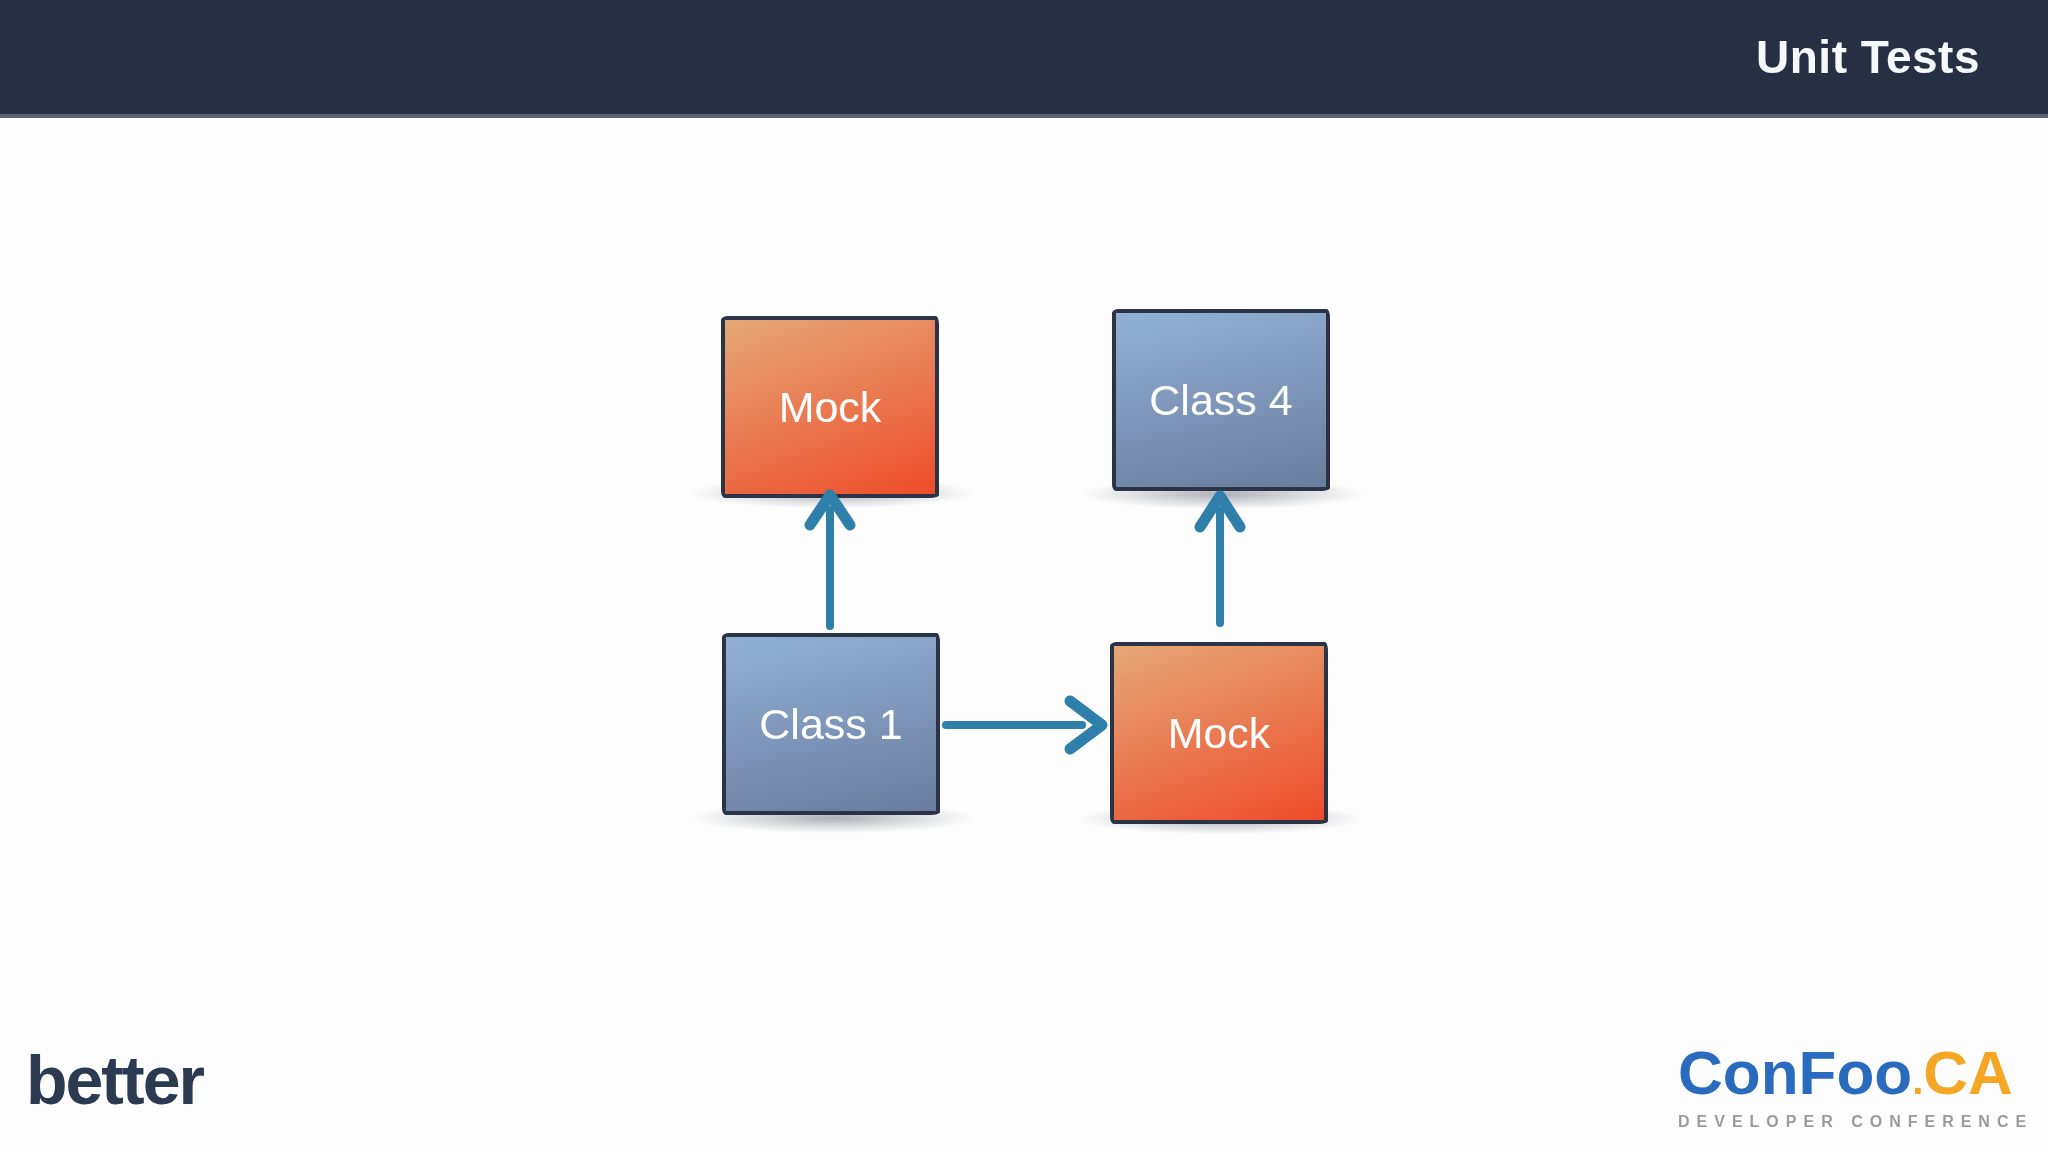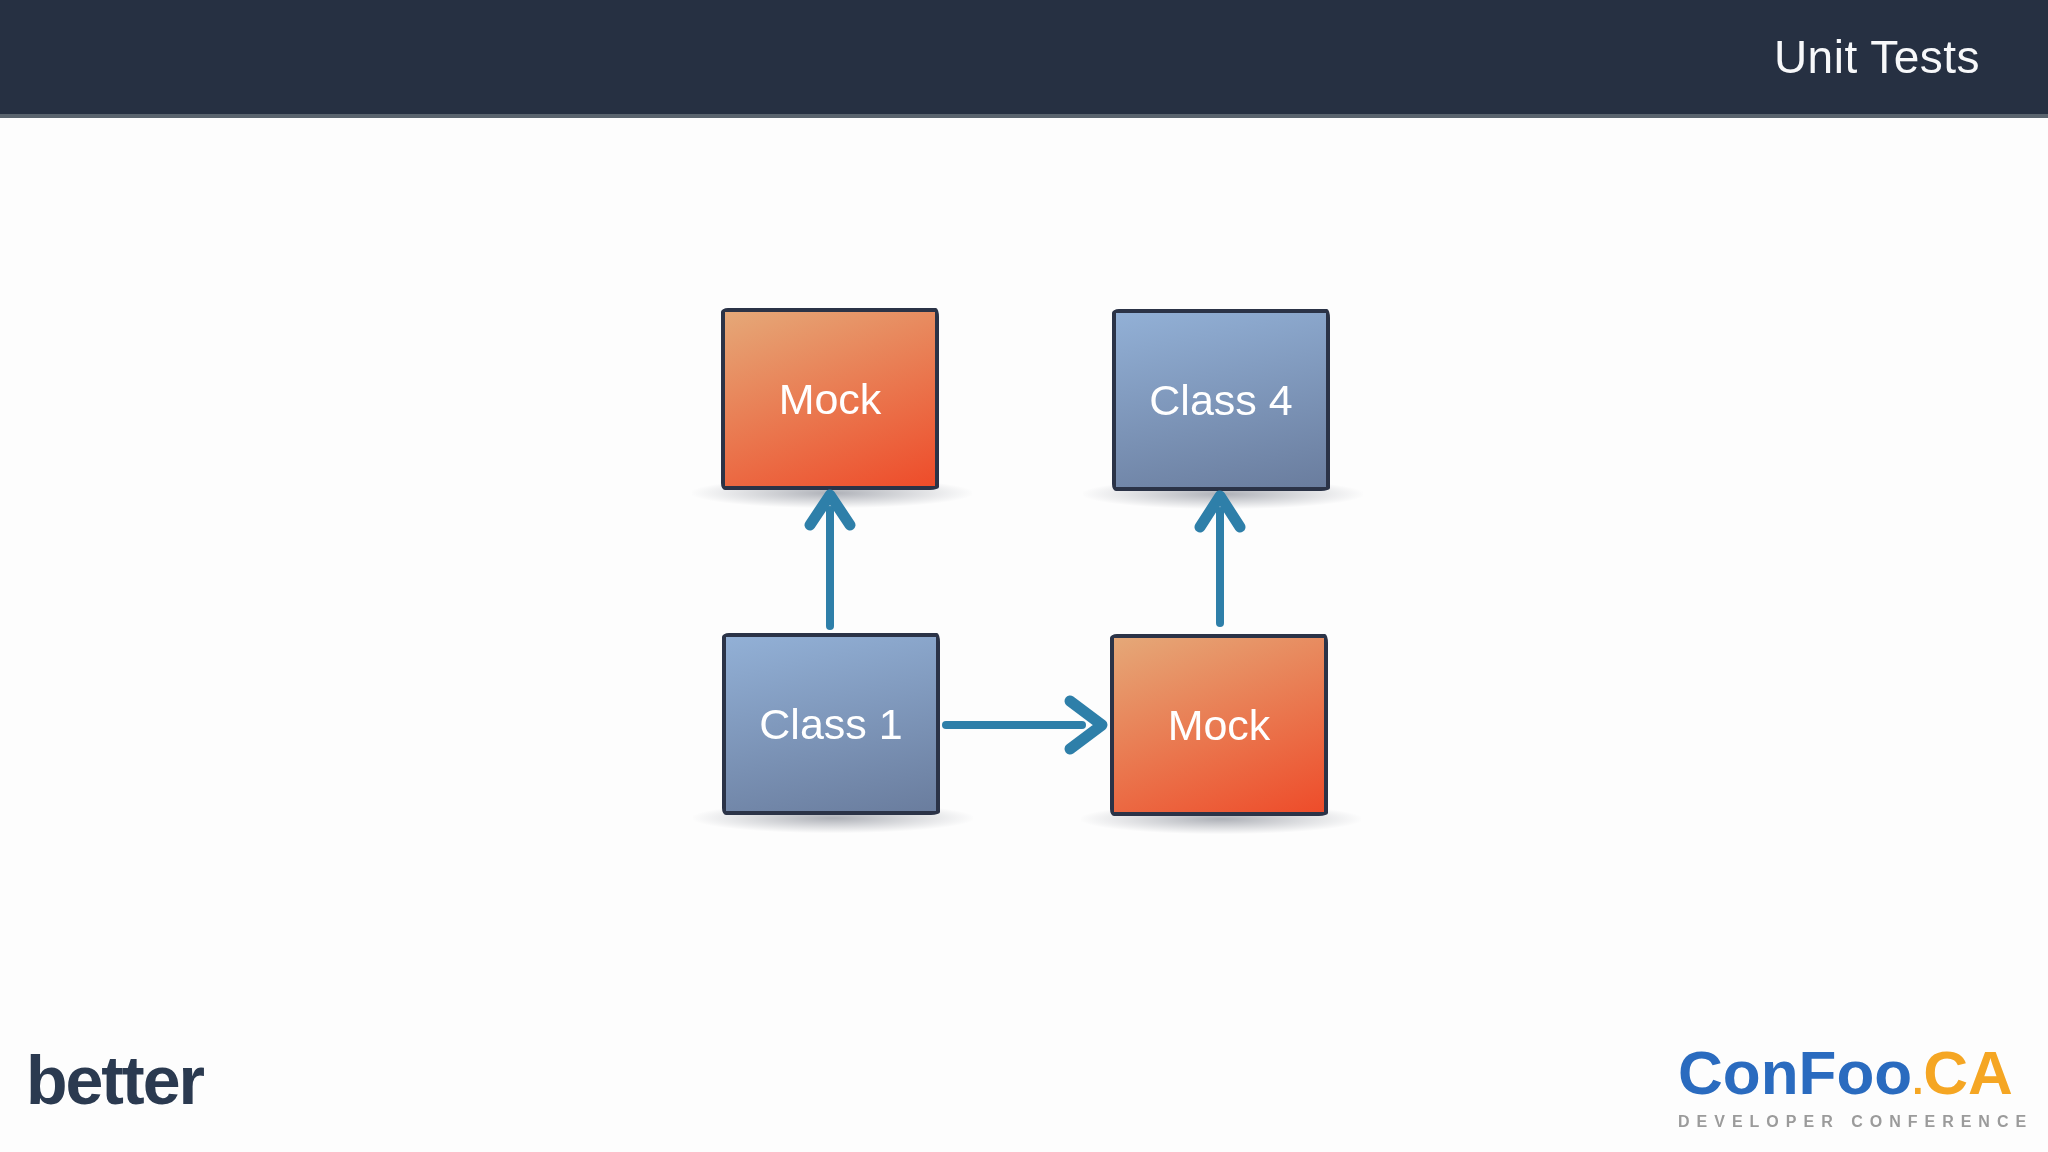--- a/index.html
+++ b/index.html
@@ -26,21 +26,21 @@
     border-bottom: 4px solid var(--header_border, #5a646e);
     box-sizing: content-box;
   }
   .header-title {
     position: absolute;
     right: 68px;
     top: 0;
     height: 83px;
     line-height: 114px;
     font-size: 46px;
-    font-weight: normal;
+    font-weight: bold;
     color: var(--title_text, #f7f8fa);
     letter-spacing: 0.5px;
   }
 
   
   .node {
     position: absolute;
     width: 210px;
     height: 174px;
     border: 4px solid var(--node_border, #2b3347);
@@ -51,20 +51,21 @@
     justify-content: center;
     color: var(--node_text, #ffffff);
     font-size: 43px;
     font-weight: 400;
     z-index: 2;
   }
   .node.mock {
     background: linear-gradient(160deg,
       var(--mock_gradient_start, #e5a878) 0%,
       var(--mock_gradient_end, #ee4c2a) 100%);
+    margin-top: 8px;
   }
   .node.class {
     background: linear-gradient(168deg,
       var(--class_gradient_start, #92b0d6) 0%,
       var(--class_gradient_end, #6a7d9e) 100%);
   }
   #node-mock-top    { left: 721px;  top: 308px; }
   #node-class-4     { left: 1112px; top: 309px; }
   #node-class-1     { left: 722px;  top: 633px; }
   #node-mock-bottom { left: 1110px; top: 634px; }

